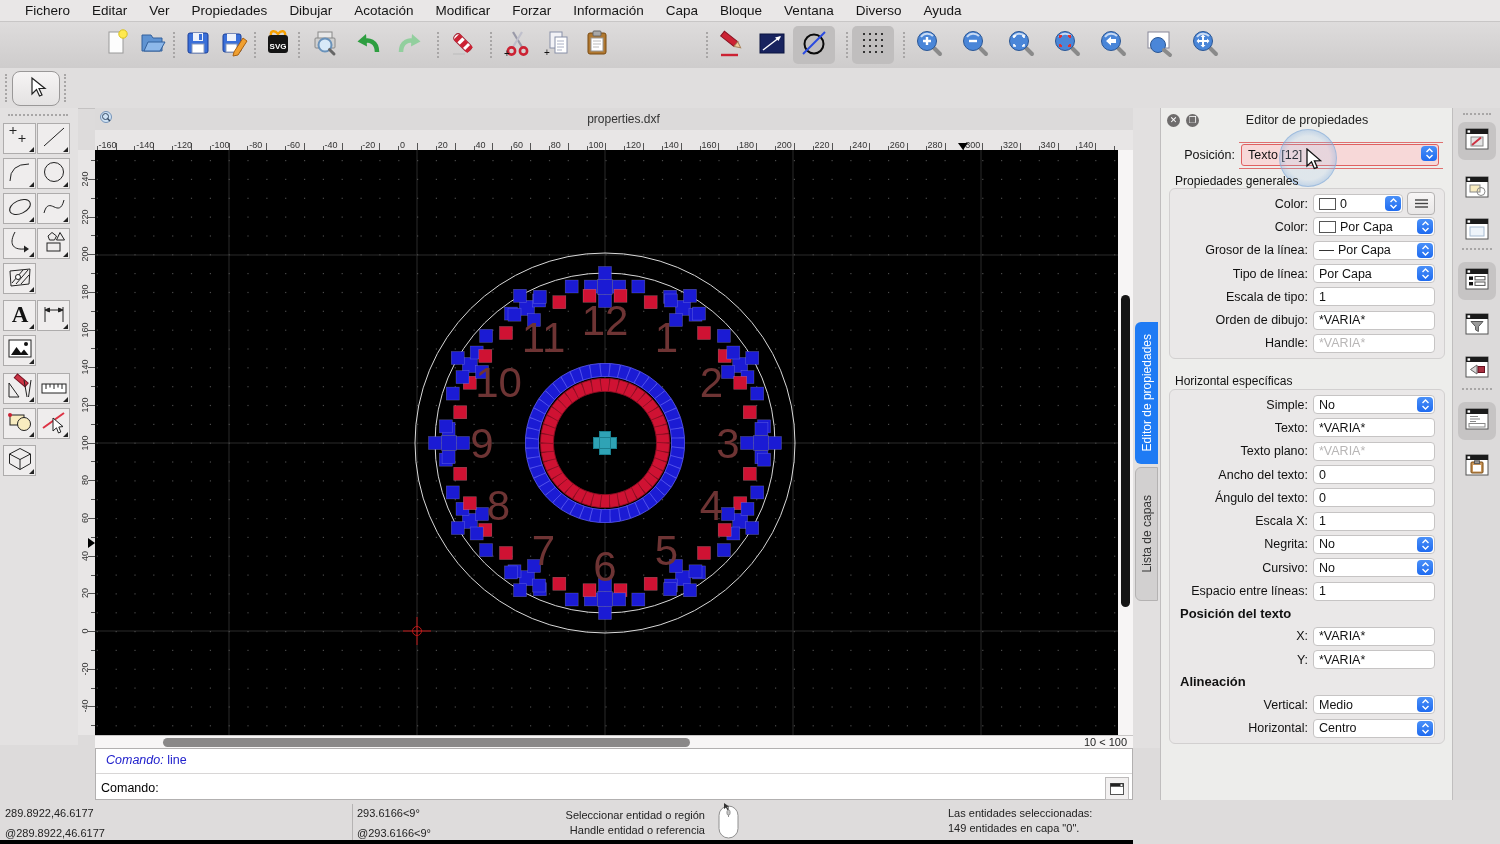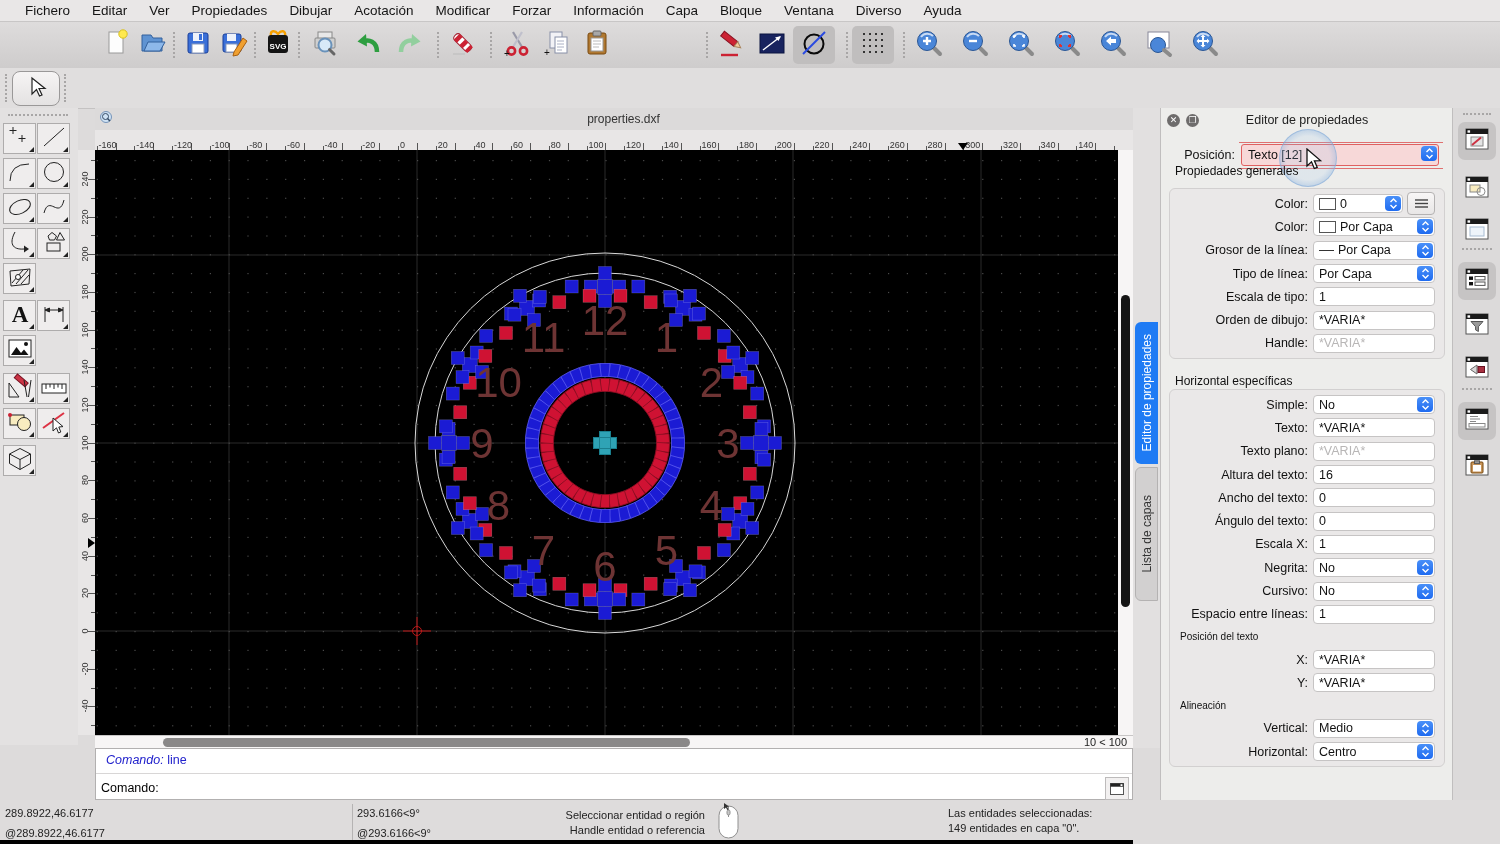--- a/index.html
+++ b/index.html
@@ -67,21 +67,21 @@
   .redline{position:absolute;left:78px;width:204px;height:0;border-top:1px solid #e07070;}
   #sel-circle{position:absolute;left:118px;top:21px;width:56px;height:56px;border-radius:50%;
               background:radial-gradient(circle,rgba(160,200,240,.18) 55%,rgba(140,180,225,.45) 72%,rgba(160,200,240,.12) 80%);
               border:1px solid rgba(130,170,215,.55);}
   #sel-cursor{position:absolute;left:142px;top:40px;z-index:3;}
   .section-label{position:absolute;left:14px;font-size:12px;color:#111;}
   .pgroup{position:absolute;left:8px;width:276px;background:#eae8e8;border:1px solid #d2d0d0;border-radius:6px;
           box-sizing:border-box;padding:3px 0;}
   .prow{display:flex;align-items:center;height:23.3px;padding-right:9px;}
   .plabel{width:138px;text-align:right;padding-right:5px;font-size:12.5px;flex:none;white-space:nowrap;}
-  .pheader{height:22px;line-height:22px;font-size:10px;font-weight:normal;padding-left:10px;}
+  .pheader{height:22px;line-height:22px;font-size:13px;font-weight:bold;padding-left:10px;}
   .pfield{flex:1;height:19px;background:#fff;border:1px solid #c6c4c4;border-radius:4px;position:relative;
           display:flex;align-items:center;padding-left:5px;font-size:12.5px;box-sizing:border-box;}
   .pfield.dis .pval{color:#b8b6b6;}
   .stepper{position:absolute;right:1px;top:1px;width:16px;height:15px;border-radius:4px;
            background:linear-gradient(#4a90f8,#1f6bf0);display:flex;align-items:center;justify-content:center;}
   .swatch{width:15px;height:10px;background:#fff;border:1px solid #555;margin-right:4px;flex:none;}
   .lineicon{width:15px;height:1px;background:#333;margin-right:4px;flex:none;}
   .hamburger{width:26px;height:21px;margin-left:4px;background:linear-gradient(#f8f6f6,#e8e6e6);
              border:1px solid #b4b2b2;border-radius:4px;display:flex;align-items:center;justify-content:center;flex:none;}
   #panel-dot{position:absolute;left:140px;top:714px;width:7px;height:7px;border-radius:50%;background:#b8b6b6;}
@@ -2592,21 +2592,21 @@
           </svg>
         </span>
     </div>
   </div>
   <div id="sel-circle"></div>
   <div id="sel-cursor">
     <svg width="20" height="24" viewBox="0 0 20 24">
         <path d="M4 1 L4 18 L8.5 13.8 L11.3 20.5 L14.2 19.3 L11.4 12.8 L17.5 12.6 Z" fill="#fff" stroke="#111" stroke-width="1.3"></path>
       </svg>
   </div>
-  <div class="section-label" style="top:56px">Propiedades generales</div>
+  <div class="section-label" style="top:66px">Propiedades generales</div>
   <div class="pgroup" style="top:80px" id="group-general">
       <div class="prow">
         <span class="plabel">Color:</span>
         <span class="pfield">
           <span class="swatch"></span>
           <span class="pval">0</span>
           <span class="stepper">
             <svg width="9" height="11" viewBox="0 0 9 11">
               <path d="M1.5 4 L4.5 1 L7.5 4" stroke="#fff" fill="none" stroke-width="1.4"></path>
               <path d="M1.5 7 L4.5 10 L7.5 7" stroke="#fff" fill="none" stroke-width="1.4"></path>
@@ -2697,26 +2697,20 @@
       <div class="prow">
         <span class="plabel">Texto:</span>
         <span class="pfield">
           <span class="pval">*VARIA*</span>
         </span>
       </div>
       <div class="prow">
         <span class="plabel">Texto plano:</span>
         <span class="pfield dis">
           <span class="pval">*VARIA*</span>
-        </span>
-      </div>
-      <div class="prow">
-        <span class="plabel">Altura del texto:</span>
-        <span class="pfield">
-          <span class="pval">16</span>
         </span>
       </div>
       <div class="prow">
         <span class="plabel">Ancho del texto:</span>
         <span class="pfield">
           <span class="pval">0</span>
         </span>
       </div>
       <div class="prow">
         <span class="plabel">Ángulo del texto:</span>

